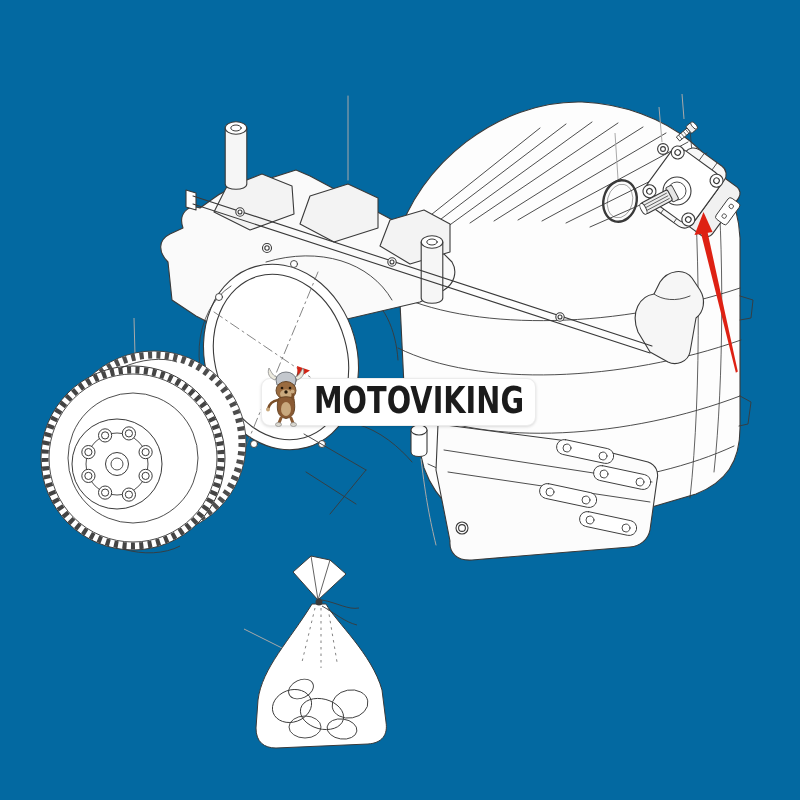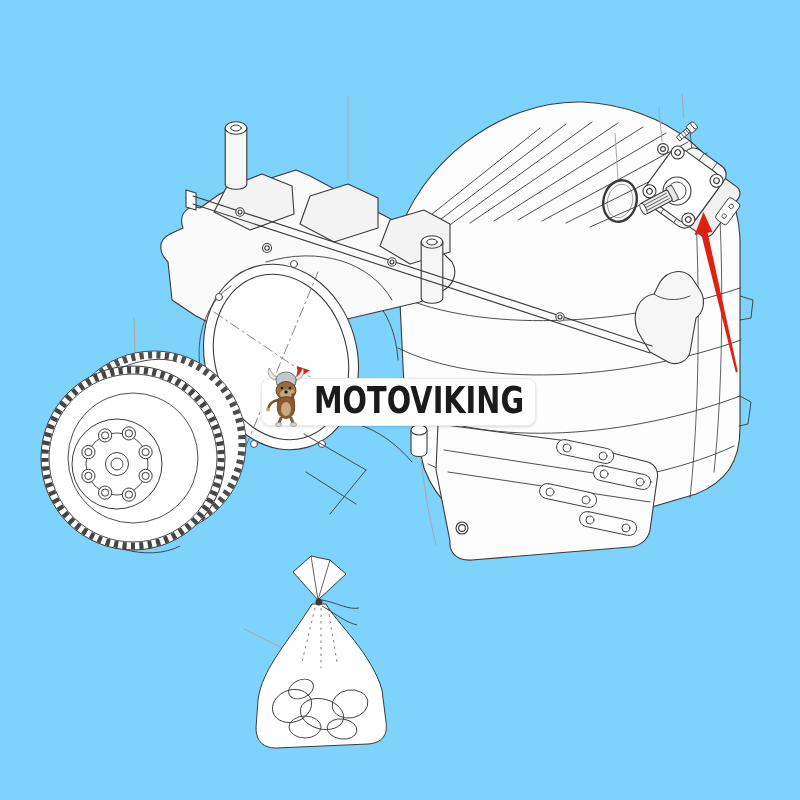--- a/index.html
+++ b/index.html
@@ -1,17 +1,17 @@
 <!DOCTYPE html>
 <html><head>
 <meta charset="utf-8">
 <style>
   html,body{margin:0;padding:0;width:800px;height:800px;background:#ffffff;overflow:hidden;
     font-family:"DejaVu Sans","Liberation Sans",sans-serif;}
-  .stage{position:relative;width:800px;height:800px;background:#7dd3fc;}
+  .stage{position:relative;width:800px;height:800px;background:#0369a1;}
   svg{display:block;}
   #lineart{position:absolute;left:0;top:0;}
   .wm-band{position:absolute;left:261px;top:378px;width:273px;height:46px;background:#ffffff;
     border-radius:9px;border:1px solid #ececec;box-shadow:0 1px 3px rgba(0,0,0,.14);}
   .wm-mascot{position:absolute;left:262px;top:363px;width:48px;height:64px;}
   .wm-text{position:absolute;left:311px;top:381px;width:216px;height:42px;}
 </style>
 </head>
 <body>
 

